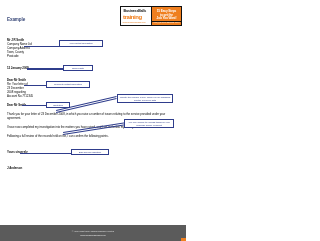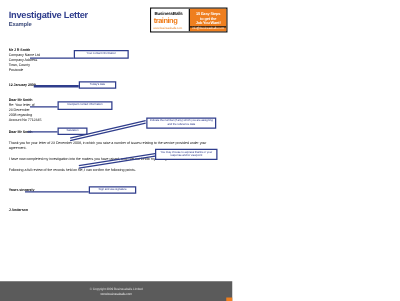--- a/index.html
+++ b/index.html
@@ -103,21 +103,20 @@
   .footer-accent{
     position:absolute;right:0;bottom:0;width:5px;height:3px;background:#ef7f1f;
   }
 </style>
 </head>
 <body>
 
 <div class="page">
 
   <div class="header">
-    <div class="title">Investigative Letter</div>
     <div class="subtitle">Example</div>
 
     <div class="banner">
       <div class="banner-left">
         <div class="brand-top">BusinessBalls</div>
         <div class="brand-main">training</div>
         <div class="brand-url">www.businessballs.com</div>
       </div>
       <div class="banner-right">
         <div class="lines">

